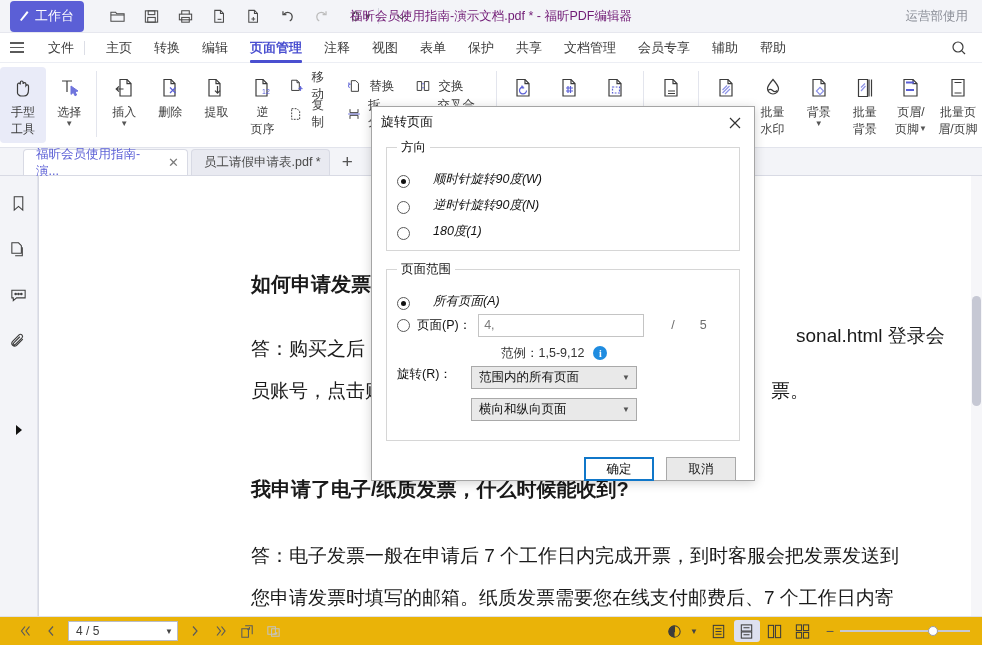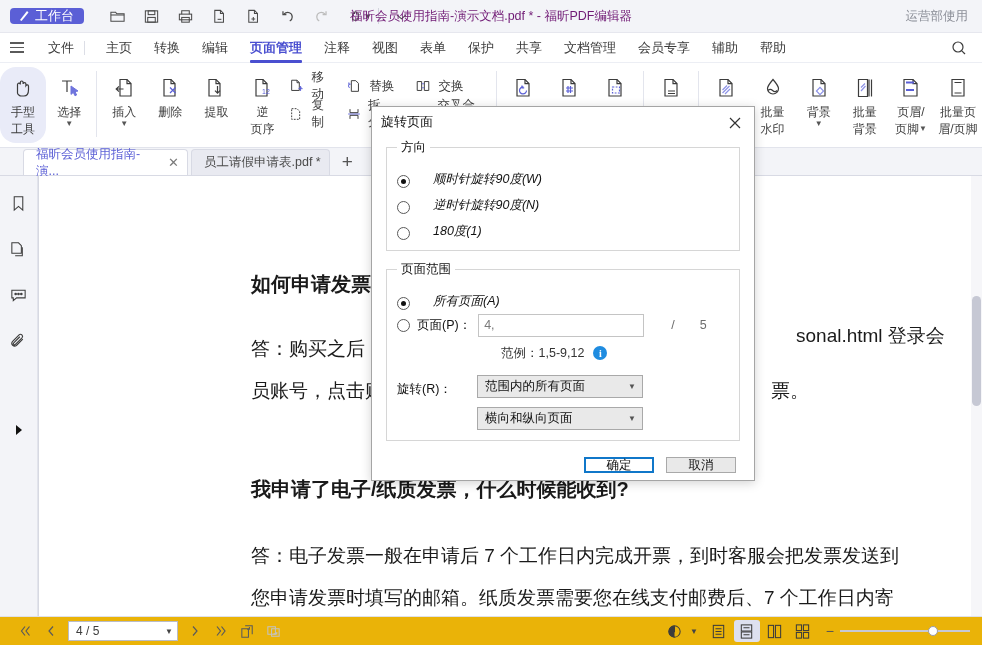--- a/index.html
+++ b/index.html
@@ -18,21 +18,21 @@
   
   .titlebar {
     height: 33px; width: 982px;
     background: #f3f4f8;
     display: flex; align-items: center;
     border-bottom: 1px solid #e6e7ee;
     position: relative;
   }
   .workbench-btn {
     margin-left: 10px;
-    height: 16px;
+    height: 31px;
     background: #5b5fd6;
     color: #fff;
     border-radius: 4px;
     display: flex; align-items: center;
     padding: 0 10px 0 8px;
     font-size: 13px;
     gap: 5px;
     cursor: pointer;
   }
   .workbench-btn .pen { display:inline-block; width:12px; height:12px; }
@@ -81,21 +81,21 @@
     border-bottom: 1px solid #e2e4ec;
     position:relative; overflow:hidden;
   }
   .rb-btn {
     width: 48px; min-height:76px;
     display:flex; flex-direction:column; align-items:center;
     padding-top:6px; cursor:pointer;
     font-size:12px; color:#3c3c3c; line-height:15px; text-align:center;
   }
   .rb-btn.wide { width:50px; }
-  .rb-btn.sel { background:#e9ebf8; border-radius:16px; }
+  .rb-btn.sel { background:#e9ebf8; border-radius:4px; }
   .rb-ic { height:30px; display:flex; align-items:center; justify-content:center; }
   .rb-lbl { margin-top:2px; }
   .caret { font-size:8px; line-height:7px; color:#555; }
   .rb-sep { width:1px; height:66px; background:#e3e5ed; margin:4px 4px 0 4px; }
   .rb-group-small { display:flex; flex-direction:column; padding-top:6px; gap:2px; }
   .rb-small {
     height:26px; display:flex; align-items:center; gap:5px;
     padding:0 7px 0 2px; cursor:pointer; font-size:12.5px; color:#3c3c3c;
     border-radius:3px;
   }
@@ -196,31 +196,31 @@
     font-size:12.5px; color:#7b7b7b; padding:0 5px; font-family:"Liberation Sans", sans-serif;
   }
   .slash { color:#6d6d6d; margin-left:20px; }
   .totalpg { color:#6d6d6d; margin-left:18px; }
   .hint-row { display:flex; align-items:center; gap:9px; padding-left:104px; height:26px; color:#333; }
   .info-dot {
     width:14px; height:14px; border-radius:50%; background:#1f8ce0; color:#fff;
     font-size:10px; display:flex; align-items:center; justify-content:center;
     font-weight:bold; font-family:"Liberation Serif", serif;
   }
-  .rot-row { display:flex; align-items:flex-end; gap:22px; height:32px; }
+  .rot-row { display:flex; align-items:flex-start; gap:16px; height:32px; }
   .rot-lbl { width:58px; }
   .combo {
     width:166px; height:23px; border:1px solid #a9a9a9; background:#e9e9e9;
     display:flex; align-items:center; justify-content:space-between;
     padding:0 6px 0 7px; font-size:12.5px; color:#111; cursor:pointer;
   }
   .combo .cv { font-size:8px; color:#555; }
   .dlg-buttons { display:flex; justify-content:flex-end; gap:12px; padding:6px 18px 0 0; }
   .btn {
-    width:70px; height:16px; display:flex; align-items:center; justify-content:center;
+    width:70px; height:24px; display:flex; align-items:center; justify-content:center;
     font-size:12.5px; cursor:pointer;
   }
   .btn.primary { background:#fff; border:2px solid #1077c9; color:#111; }
   .btn.plain { background:#e9e9e9; border:1px solid #a9a9a9; color:#111; }
 
   svg { display:block; }
 </style>
 </head>
 <body>
 

